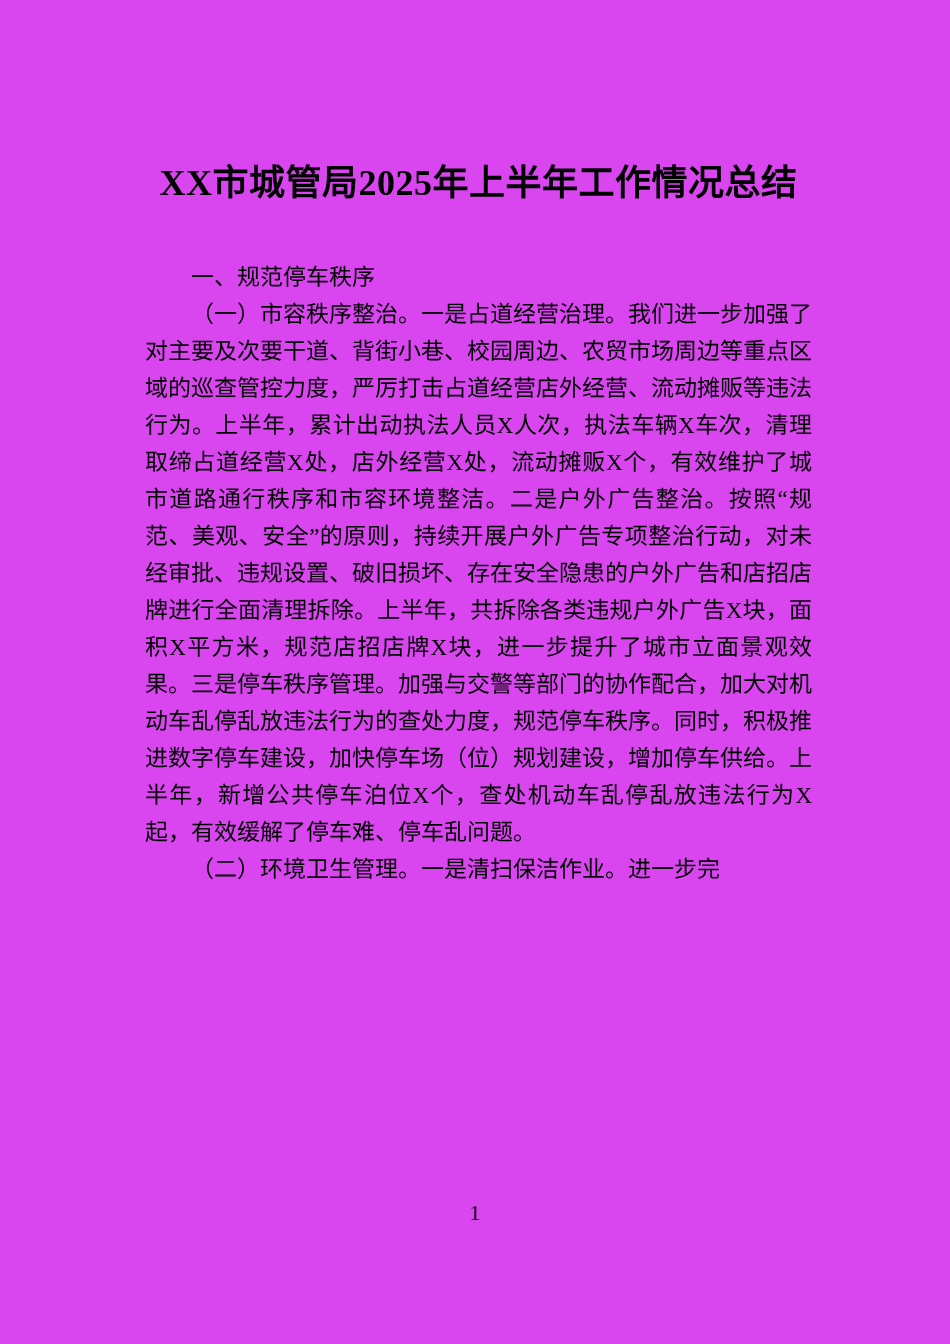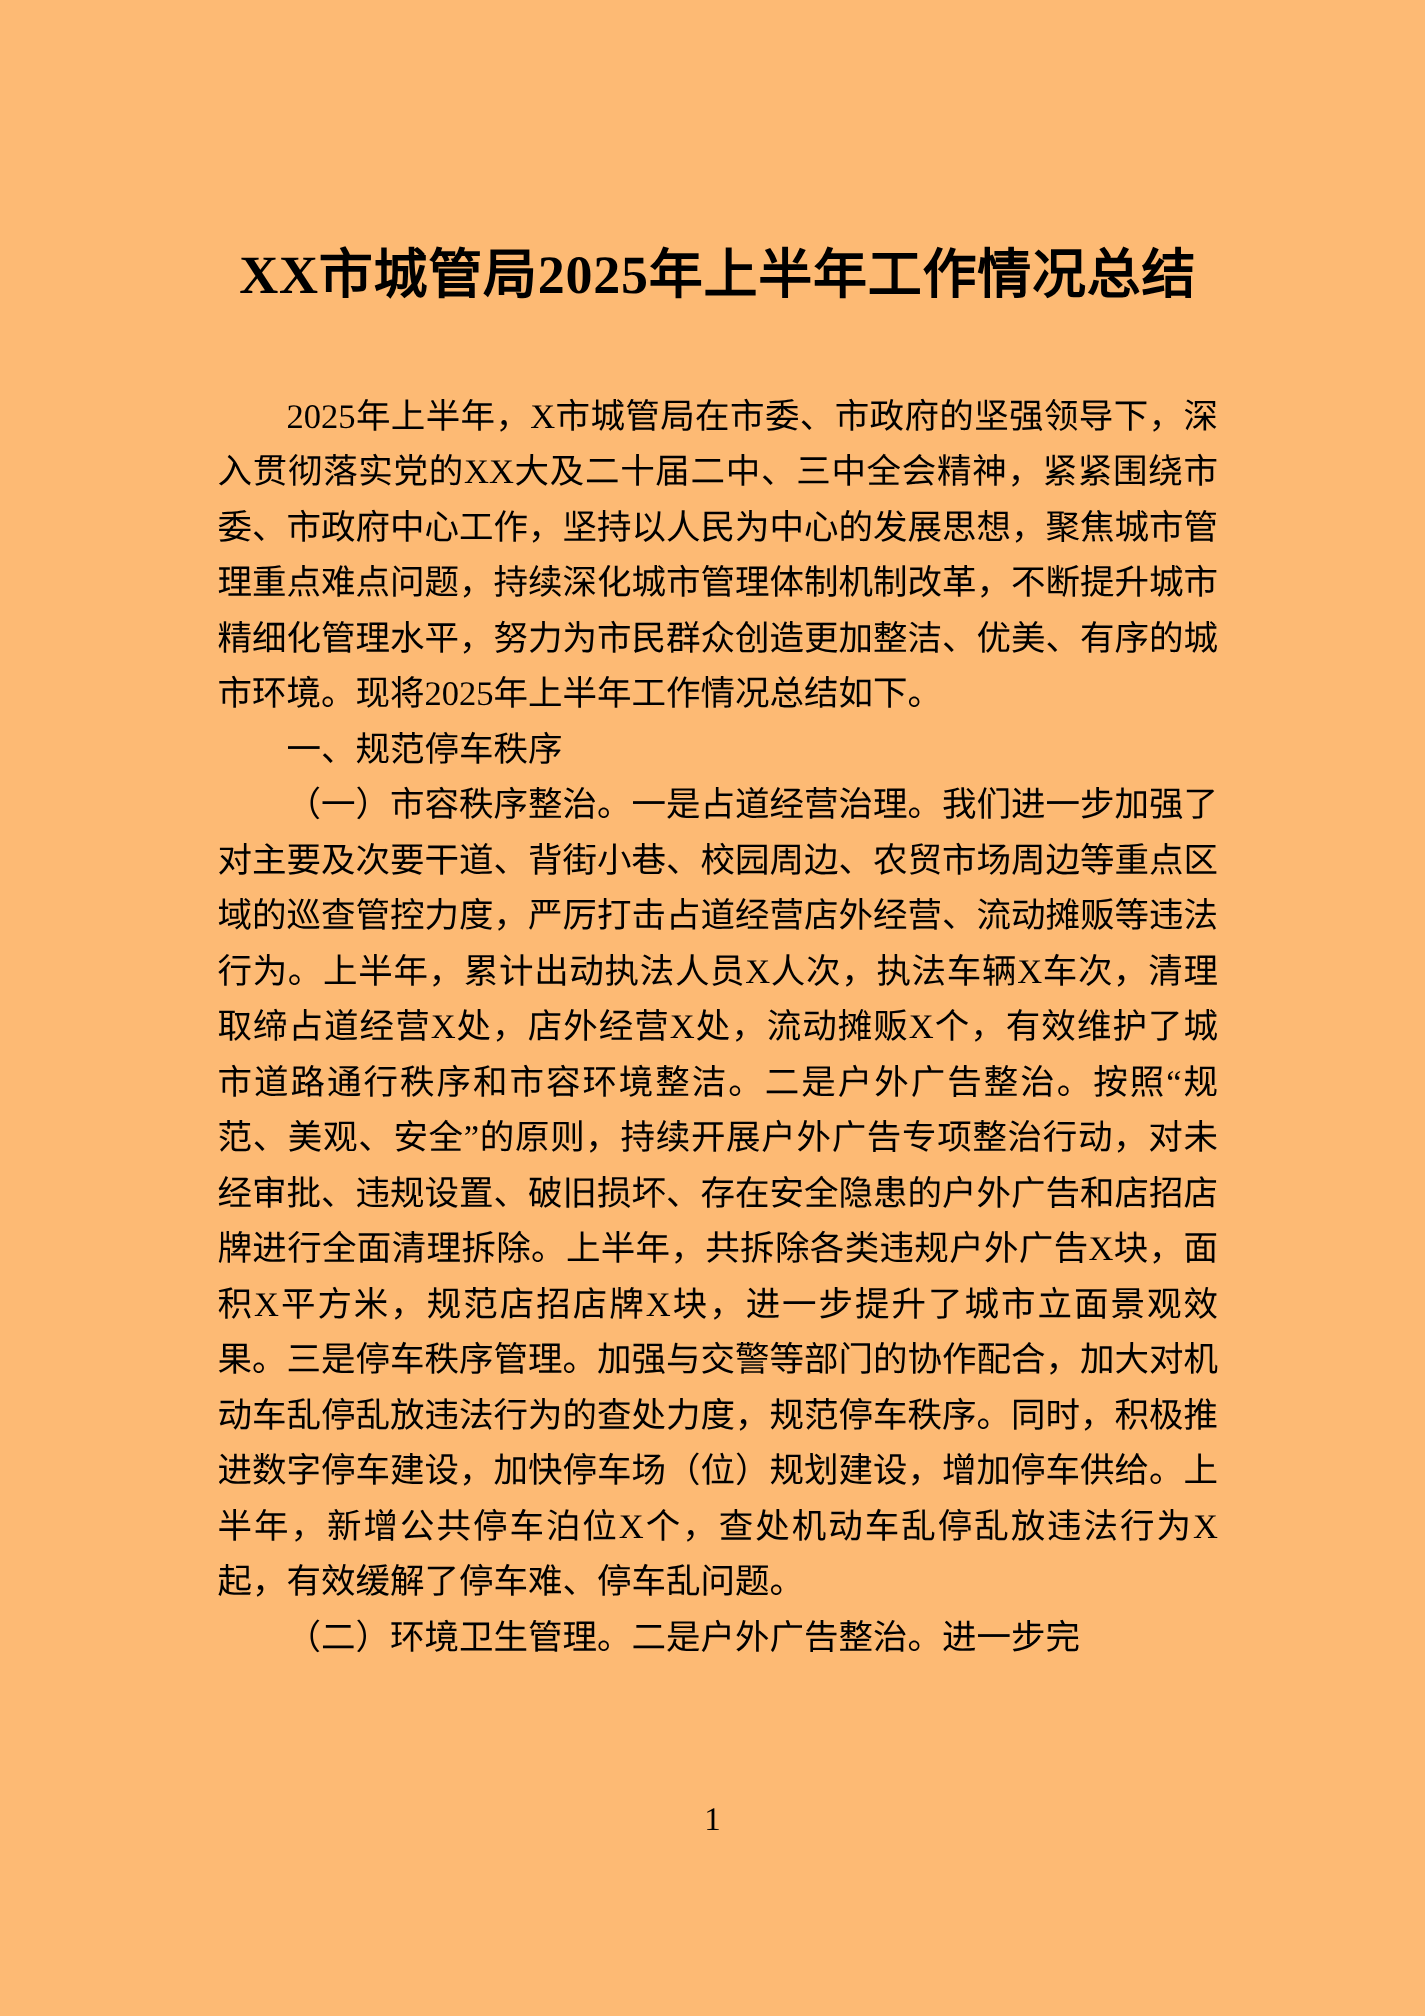--- a/index.html
+++ b/index.html
@@ -5,21 +5,21 @@
   html, body {
     margin: 0;
     padding: 0;
     background: #ffffff;
   }
   .page {
     position: relative;
     width: 950px;
     height: 1344px;
     margin: 0 auto;
-    background: #fdba74;
+    background: #d946ef;
     color: #000000;
     font-family: "Liberation Serif", "DejaVu Serif", serif;
     overflow: hidden;
     box-sizing: border-box;
     padding-left: 36px;
   }
   .content {
     position: absolute;
     top: 160px;
     left: 145px;
@@ -51,19 +51,18 @@
     font-size: 22px;
     color: #000000;
   }
 </style>
 </head>
 <body>
 
 <div class="page">
   <div class="content">
     <h1 class="doc-title">XX市城管局2025年上半年工作情况总结</h1>
-    <p class="body-para">2025年上半年，X市城管局在市委、市政府的坚强领导下，深入贯彻落实党的XX大及二十届二中、三中全会精神，紧紧围绕市委、市政府中心工作，坚持以人民为中心的发展思想，聚焦城市管理重点难点问题，持续深化城市管理体制机制改革，不断提升城市精细化管理水平，努力为市民群众创造更加整洁、优美、有序的城市环境。现将2025年上半年工作情况总结如下。</p>
     <p class="body-para">一、规范停车秩序</p>
     <p class="body-para">（一）市容秩序整治。一是占道经营治理。我们进一步加强了对主要及次要干道、背街小巷、校园周边、农贸市场周边等重点区域的巡查管控力度，严厉打击占道经营店外经营、流动摊贩等违法行为。上半年，累计出动执法人员X人次，执法车辆X车次，清理取缔占道经营X处，店外经营X处，流动摊贩X个，有效维护了城市道路通行秩序和市容环境整洁。二是户外广告整治。按照“规范、美观、安全”的原则，持续开展户外广告专项整治行动，对未经审批、违规设置、破旧损坏、存在安全隐患的户外广告和店招店牌进行全面清理拆除。上半年，共拆除各类违规户外广告X块，面积X平方米，规范店招店牌X块，进一步提升了城市立面景观效果。三是停车秩序管理。加强与交警等部门的协作配合，加大对机动车乱停乱放违法行为的查处力度，规范停车秩序。同时，积极推进数字停车建设，加快停车场（位）规划建设，增加停车供给。上半年，新增公共停车泊位X个，查处机动车乱停乱放违法行为X起，有效缓解了停车难、停车乱问题。</p>
-    <p class="body-para">（二）环境卫生管理。二是户外广告整治。进一步完</p>
+    <p class="body-para">（二）环境卫生管理。一是清扫保洁作业。进一步完</p>
   </div>
   <div class="page-number">1</div>
 </div>
 
 </body></html>

